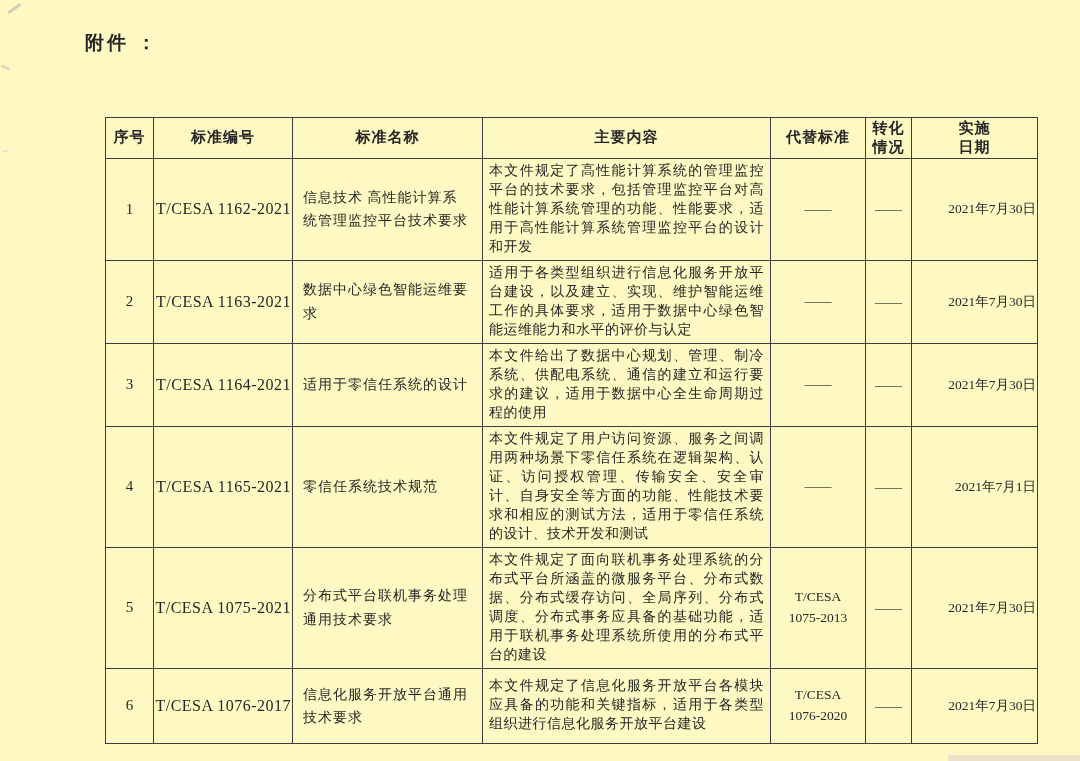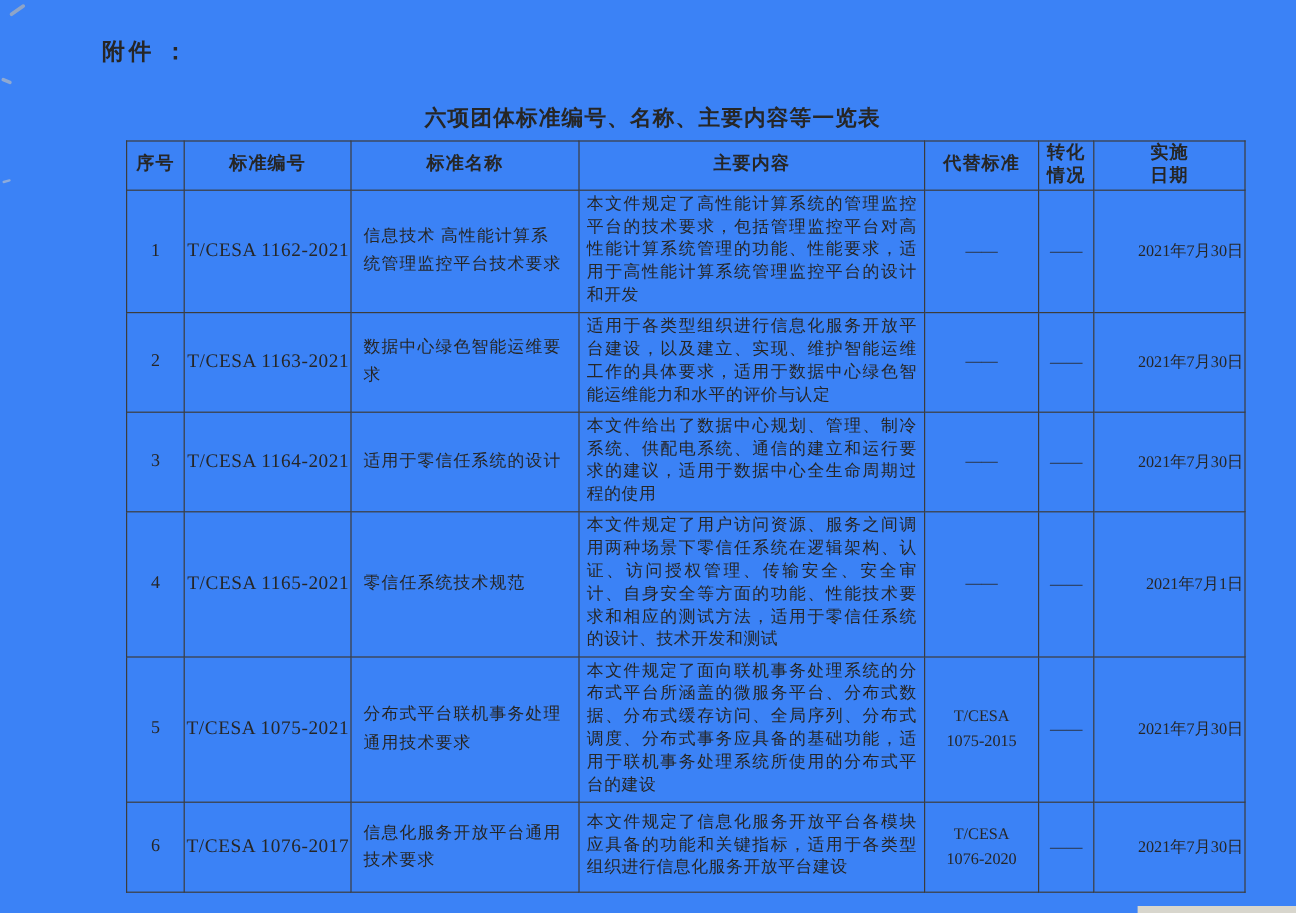--- a/index.html
+++ b/index.html
@@ -1,19 +1,19 @@
 <!DOCTYPE html>
 <html><head>
 <meta charset="utf-8">
 <style>
   html,body { margin:0; padding:0; background:#ffffff; }
   .page {
     position:relative;
     width:1080px; height:761px;
-    background:#3b82f6;
+    background:#fef9c3;
     color:#262626;
     font-family:"Liberation Serif","DejaVu Serif",serif;
     overflow:hidden;
   }
   .attachment {
     position:absolute; left:85px; top:30px;
     font-size:19px; font-weight:bold; letter-spacing:3px;
   }
   .doc-title {
     position:absolute; left:78px; top:86px; width:932px;
@@ -49,21 +49,20 @@
   .artifact-left2 { left:2px; top:150px; width:7px; height:2px; background:#d2cdc4; transform:rotate(-15deg); opacity:.55; border-radius:2px; }
   .artifact-bottom-strip { right:0; bottom:0; width:132px; height:6px; background:#ead fcd; background:#eadfc9; opacity:.9; }
 </style>
 </head>
 <body>
 
 <div class="page">
 
   <div class="attachment">附件 ：</div>
 
-  <div class="doc-title">六项团体标准编号、名称、主要内容等一览表</div>
 
   <table class="std">
     <colgroup>
       <col style="width:48px">
         <col style="width:139px">
         <col style="width:190px">
       <col style="width:288px">
         <col style="width:95px">
         <col style="width:46px">
         <col style="width:126px">
@@ -116,21 +115,21 @@
         <td class="c-content">本文件规定了用户访问资源、服务之间调用两种场景下零信任系统在逻辑架构、认证、访问授权管理、传输安全、安全审计、自身安全等方面的功能、性能技术要求和相应的测试方法，适用于零信任系统的设计、技术开发和测试</td>
         <td class="c-rep">——</td>
         <td class="c-conv">——</td>
         <td class="c-date">2021年7月1日</td>
       </tr>
       <tr class="r5">
         <td class="c-no">5</td>
         <td class="c-code">T/CESA 1075-2021</td>
         <td class="c-name">分布式平台联机事务处理通用技术要求</td>
         <td class="c-content">本文件规定了面向联机事务处理系统的分布式平台所涵盖的微服务平台、分布式数据、分布式缓存访问、全局序列、分布式调度、分布式事务应具备的基础功能，适用于联机事务处理系统所使用的分布式平台的建设</td>
-        <td class="c-rep">T/CESA 1075-2015</td>
+        <td class="c-rep">T/CESA 1075-2013</td>
         <td class="c-conv">——</td>
         <td class="c-date">2021年7月30日</td>
       </tr>
       <tr class="r6">
         <td class="c-no">6</td>
         <td class="c-code">T/CESA 1076-2017</td>
         <td class="c-name">信息化服务开放平台通用技术要求</td>
         <td class="c-content">本文件规定了信息化服务开放平台各模块应具备的功能和关键指标，适用于各类型组织进行信息化服务开放平台建设</td>
         <td class="c-rep">T/CESA 1076-2020</td>
         <td class="c-conv">——</td>

